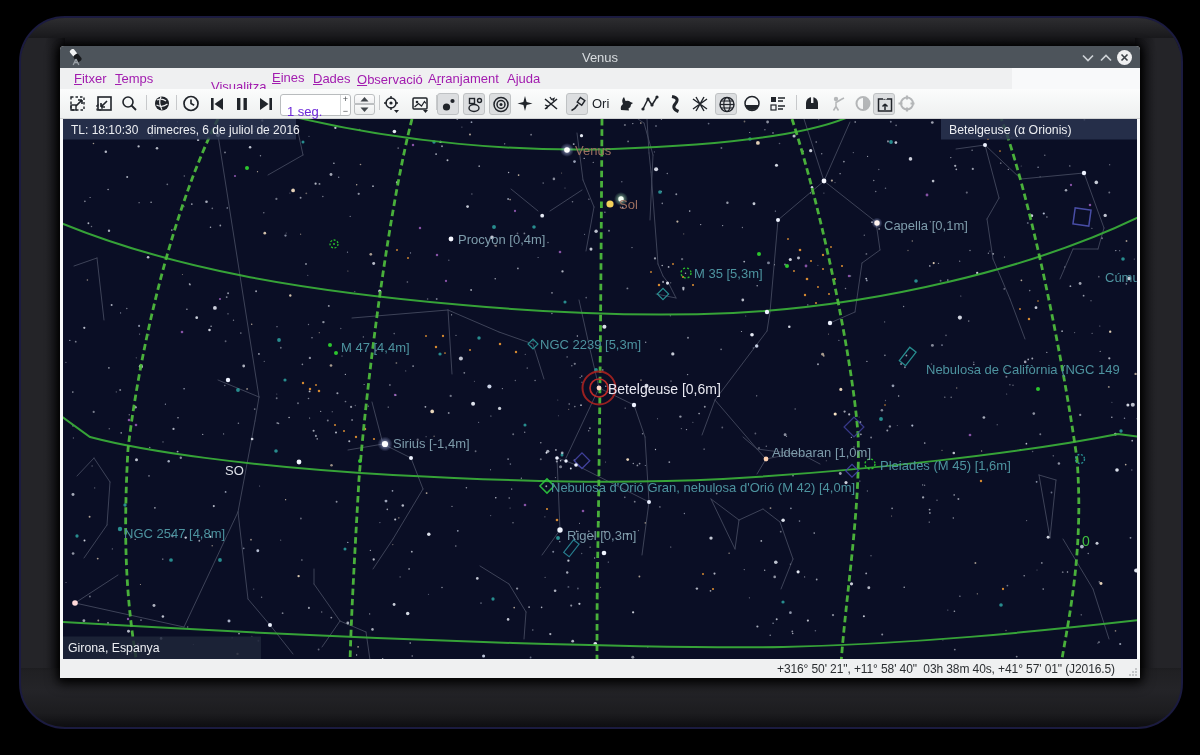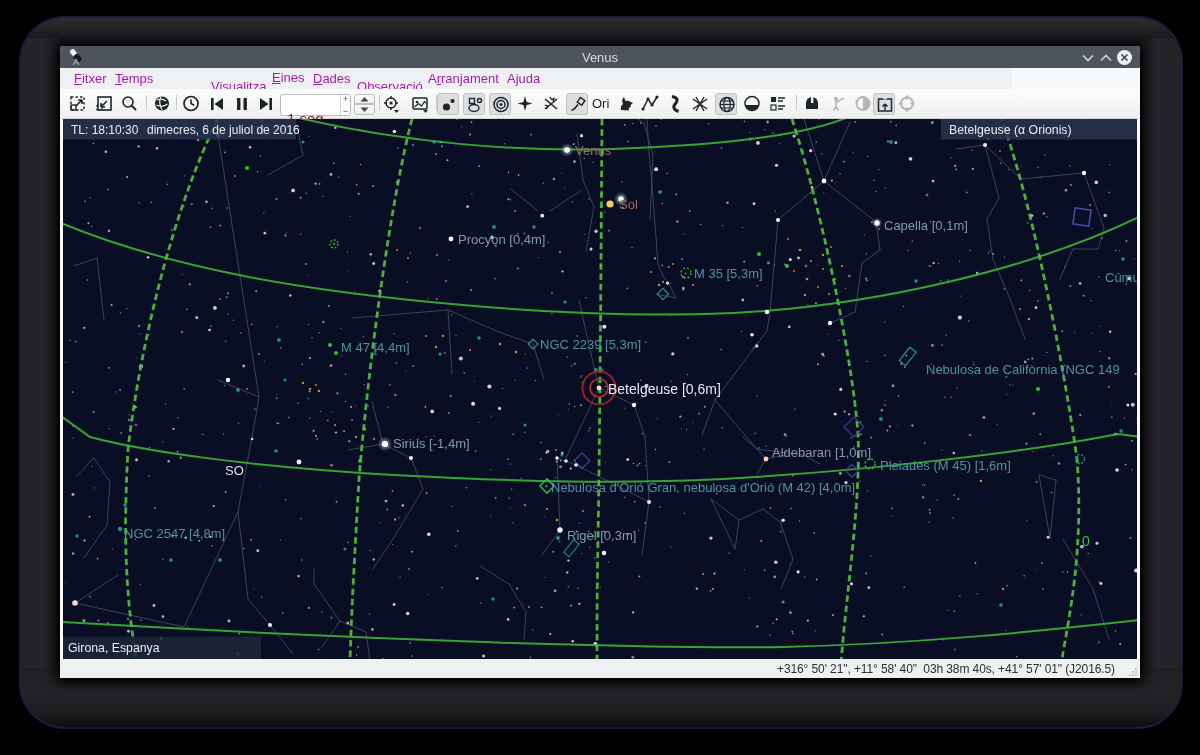--- a/index.html
+++ b/index.html
@@ -33,21 +33,21 @@
         </svg>
  </div>
 </div>
 <div style="position:absolute;left:0;top:22px;width:952px;height:21px;background:#eff0f1;font-size:13px;color:#a21caf;border-radius:0">
       <span style="position:absolute;left:14px;top:3px"><span style="text-decoration:underline">F</span>itxer</span>
       <span style="position:absolute;left:55px;top:3px"><span style="text-decoration:underline">T</span>emps</span>
       <span style="position:absolute;left:102px;top:18px"><span style="text-decoration:underline">A</span>punta</span>
       <span style="position:absolute;left:151px;top:11px"><span style="text-decoration:underline">V</span>isualitza</span>
       <span style="position:absolute;left:212px;top:2px"><span style="text-decoration:underline">E</span>ines</span>
       <span style="position:absolute;left:253px;top:3px"><span style="text-decoration:underline">D</span>ades</span>
-      <span style="position:absolute;left:297px;top:11px"><span style="text-decoration:underline">O</span>bservació</span>
+      <span style="position:absolute;left:297px;top:4px"><span style="text-decoration:underline">O</span>bservació</span>
       <span style="position:absolute;left:368px;top:3px">A<span style="text-decoration:underline">r</span>ranjament</span>
       <span style="position:absolute;left:447px;top:3px">A<span style="text-decoration:underline">j</span>uda</span>
     </div>
 <div style="position:absolute;left:0;top:43px;width:1080px;height:30px;background:linear-gradient(#fbfcfc,#eef0f0);border-bottom:1px solid #d0d2d3;box-sizing:border-box"></div>
 <div style="position:absolute;left:0;top:613px;width:1080px;height:19px;background:#eff0f1">
  <span style="position:absolute;right:25px;top:3px;font-size:12px;letter-spacing:-0.1px;color:#2b2e31">+316° 50' 21", +11° 58' 40"&nbsp; 03h 38m 40s, +41° 57' 01" (J2016.5)</span>
  <svg width="10" height="10" style="position:absolute;right:2px;bottom:1px;opacity:0.5">
         <g fill="#7f8487">
           <circle cx="8" cy="2" r="1"></circle>
           <circle cx="8" cy="5" r="1"></circle>
@@ -187,21 +187,21 @@
 <div style="position:absolute;left:896px;top:93px;width:22px;height:22px;"><svg width="22" height="22" viewBox="0 0 22 22" style="opacity:0.3">
       <circle cx="11" cy="10.5" r="6" fill="none" stroke="#20242a" stroke-width="2"></circle>
       <path d="M11 2.5 v4 M11 14.5 v4 M2.5 10.5 h4 M14.5 10.5 h4" stroke="#20242a" stroke-width="2.2"></path>
     </svg></div>
 <div style="position:absolute;left:146px;top:95px;width:1px;height:15px;background:#c7c9cb"></div>
 <div style="position:absolute;left:176px;top:95px;width:1px;height:15px;background:#c7c9cb"></div>
 <div style="position:absolute;left:379px;top:95px;width:1px;height:15px;background:#c7c9cb"></div>
 <div style="position:absolute;left:436px;top:95px;width:1px;height:15px;background:#c7c9cb"></div>
 <div style="position:absolute;left:796px;top:95px;width:1px;height:15px;background:#c7c9cb"></div>
 <div style="position:absolute;left:280px;top:93.5px;width:71px;height:22px;background:#ffffff;border:1px solid #b9bcbe;border-radius:3px;box-sizing:border-box;">
-<span style="position:absolute;left:6px;top:15px;font-size:15px;color:#7f1d1d">1 seg.</span>
+<span style="position:absolute;left:6px;top:9px;font-size:13px;color:#6d28d9">1 seg.</span>
 <div style="position:absolute;right:9px;top:0;width:1px;height:20px;background:#d5d7d8"></div>
 <span style="position:absolute;right:2px;top:-1px;font-size:9px;color:#4a4e52">+</span>
 <span style="position:absolute;right:2px;bottom:-1px;font-size:9px;color:#4a4e52">−</span>
 </div>
 <div style="position:absolute;left:354px;top:93.5px;width:21px;height:10px;background:linear-gradient(#fdfdfd,#f0f1f2);border:1px solid #bcbfc1;border-radius:3px 3px 0 0;box-sizing:border-box"></div>
 <div style="position:absolute;left:354px;top:104px;width:21px;height:10.5px;background:linear-gradient(#f8f9f9,#eceeee);border:1px solid #bcbfc1;border-radius:0 0 3px 3px;box-sizing:border-box"></div>
 <svg width="21" height="21" style="position:absolute;left:354px;top:93.5px">
     <path d="M10.5 3 l4 4.5 h-8 Z" fill="#41464b"></path>
     <path d="M10.5 18 l4 -4.5 h-8 Z" fill="#41464b"></path>
   </svg>

